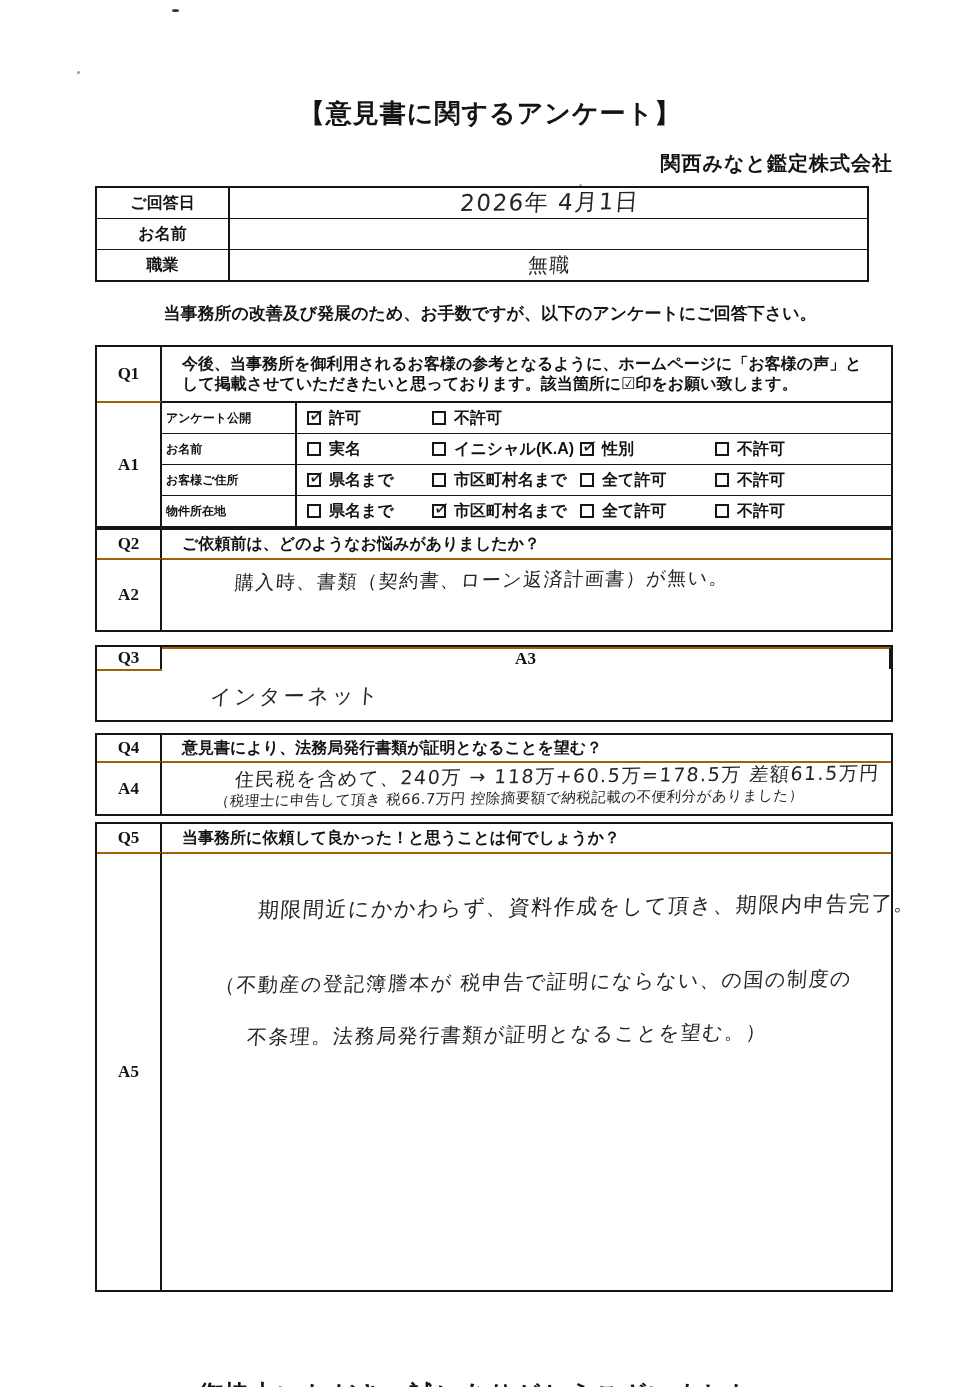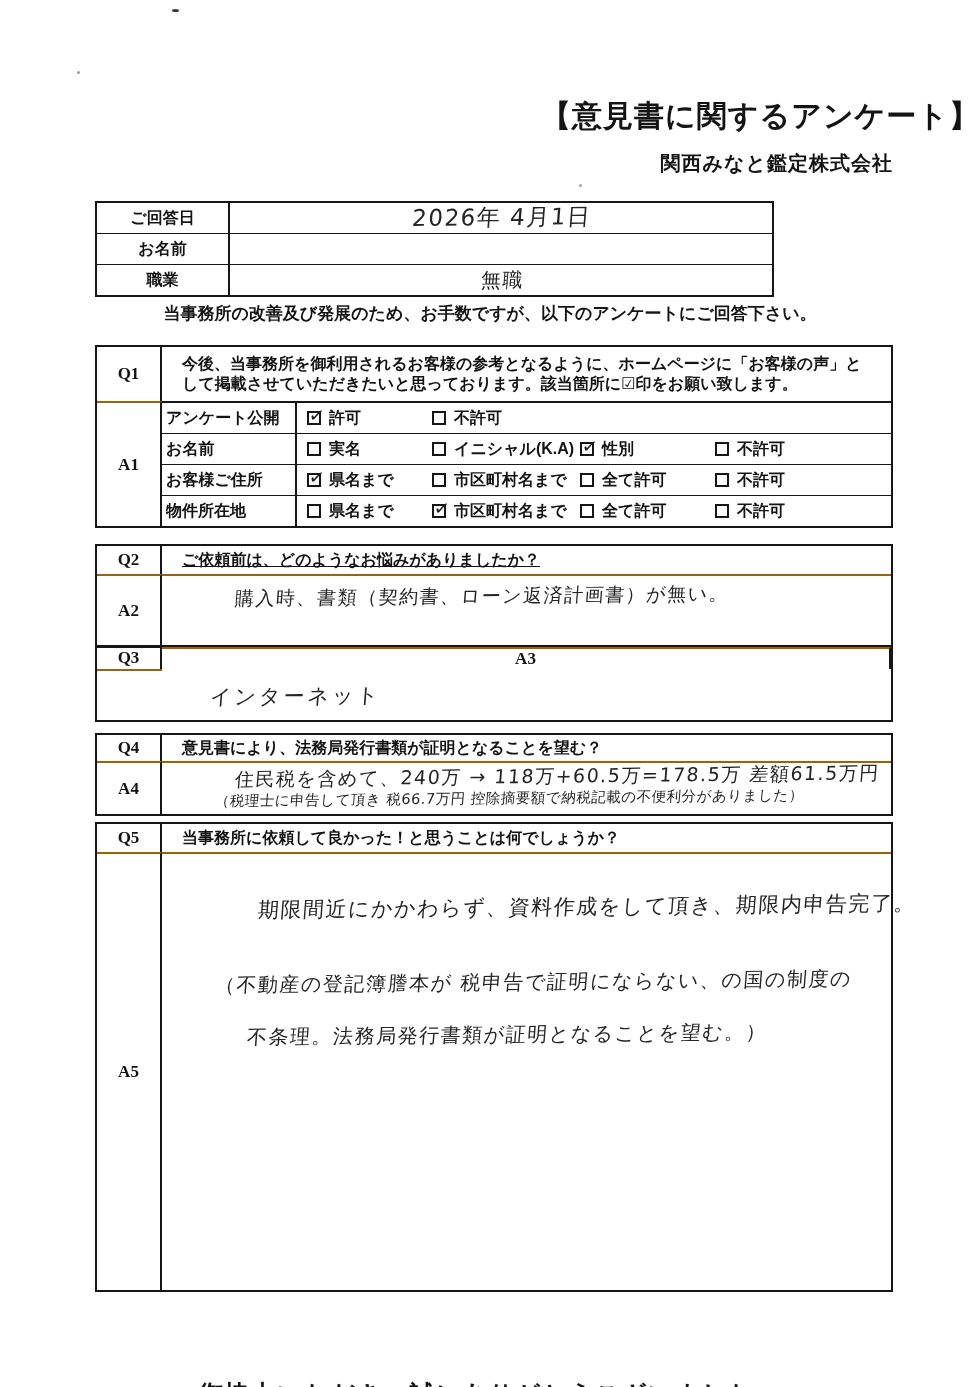--- a/index.html
+++ b/index.html
@@ -5,65 +5,65 @@
   html,body{margin:0;padding:0;background:#ffffff;}
   body{
     width:980px;height:1387px;position:relative;overflow:hidden;
     font-family:"Liberation Sans","DejaVu Sans",sans-serif;
     color:#131313;
     -webkit-font-smoothing:antialiased;
   }
   .abs{position:absolute;}
   
   .print{font-weight:700;color:#141414;}
-  .page-title{top:96px;left:0;width:100%;text-align:right;font-size:30px;letter-spacing:1px;}
+  .page-title{top:96px;left:0;width:100%;text-align:center;font-size:26px;letter-spacing:1px;}
   .company{top:150px;left:0;width:893px;text-align:right;font-size:20px;letter-spacing:1px;}
   .intro{top:302px;left:0;width:100%;text-align:center;font-size:17px;}
   .closing{top:1378px;left:0;width:100%;text-align:center;font-size:24px;letter-spacing:2px;}
   
   .hand{
     font-family:"DejaVu Sans",sans-serif;font-weight:400;color:#242424;
     transform:skewX(-5deg) rotate(-0.6deg);transform-origin:left bottom;
     letter-spacing:1.5px;white-space:nowrap;
   }
   
-  .t1{top:201px;left:95px;width:679px;border:2px solid #161616;box-sizing:border-box;background:transparent;}
+  .t1{top:186px;left:95px;width:774px;border:2px solid #161616;box-sizing:border-box;background:transparent;}
   .t1 .row{display:grid;grid-template-columns:133px 1fr;height:30px;border-top:1.5px solid #161616;}
   .t1 .row:first-child{border-top:none;}
   .t1 .lab{border-right:2px solid #161616;display:flex;align-items:center;justify-content:center;font-size:16px;}
   .t1 .val{display:flex;align-items:center;justify-content:center;}
   .t1 .val .hand{font-size:20px;}
   .t1 .row:nth-child(1) .hand{font-size:23px;}
   .t1 .row:nth-child(2) .hand{font-size:19px;letter-spacing:3px;transform:none;color:#333;}
   
   .qa{left:95px;width:798px;border:2px solid #161616;box-sizing:border-box;display:grid;grid-template-columns:65px 1fr;}
   .qa .idcell{border-right:2px solid #161616;display:flex;align-items:center;justify-content:center;font-size:17px;font-weight:700;font-family:Liberation Serif, serif;}
   .qa .qtext{display:flex;align-items:center;font-size:16px;font-weight:700;padding:2px 20px;line-height:1.25;box-sizing:border-box;}
   .qa .arow{border-top:2px solid #a16207;}
   
   .q1{top:345px;}
   .q1 .qtext{height:54px;}
   .subrows{border-top:2px solid #161616;}
   .subrow{display:grid;grid-template-columns:135px 1fr;height:30px;border-top:1.5px solid #161616;}
   .subrow:first-child{border-top:none;}
-  .subrow .slab{border-right:2px solid #161616;display:flex;align-items:center;padding-left:4px;font-size:16px;font-weight:700;}
+  .subrow .slab{border-right:2px solid #161616;display:flex;align-items:center;padding-left:4px;font-size:12px;font-weight:700;}
   .opts{display:flex;align-items:center;padding-left:10px;}
   .opt{display:flex;align-items:center;gap:8px;font-size:16px;font-weight:700;}
   .opt.w1{width:125px;}
   .opt.w2{width:148px;}
   .opt.w3{width:135px;}
   .cb{position:relative;width:14px;height:14px;border:2px solid #161616;box-sizing:border-box;flex:0 0 auto;background:#fff;}
   .cb .mk{display:none;}
   .cb.checked .mk{
     display:block;position:absolute;top:-9px;left:0px;
     font-size:19px;font-weight:400;color:#1d1d1d;
     font-family:"DejaVu Sans",sans-serif;transform:rotate(8deg);
   }
   
-  .q2{top:544px;}  .q2 .qtext{height:28px;text-decoration:underline;} .q2 .ansbox{height:72px;}
+  .q2{top:528px;}  .q2 .qtext{height:28px;} .q2 .ansbox{height:72px;}
   .q3{top:645px;}  .q3 .qtext{height:27px;} .q3 .ansbox{height:51px;}
   .q4{top:733px;}  .q4 .qtext{height:26px;} .q4 .ansbox{height:53px;}
   .q5{top:822px;}  .q5 .qtext{height:28px;} .q5 .ansbox{height:438px;}
   .ansbox{position:relative;box-sizing:border-box;}
   .ansbox .hand{position:absolute;}
   .q2 .l0{top:10px;left:72px;font-size:19px;}
   .q3 .l0{top:12px;left:112px;font-size:21px;letter-spacing:3px;}
   .q4 .l0{top:4px;left:72px;font-size:19px;}
   .q4 .l1{top:29px;left:52px;font-size:14.5px;letter-spacing:0.5px;}
   .q5 .l0{top:42px;left:95px;font-size:21px;}

